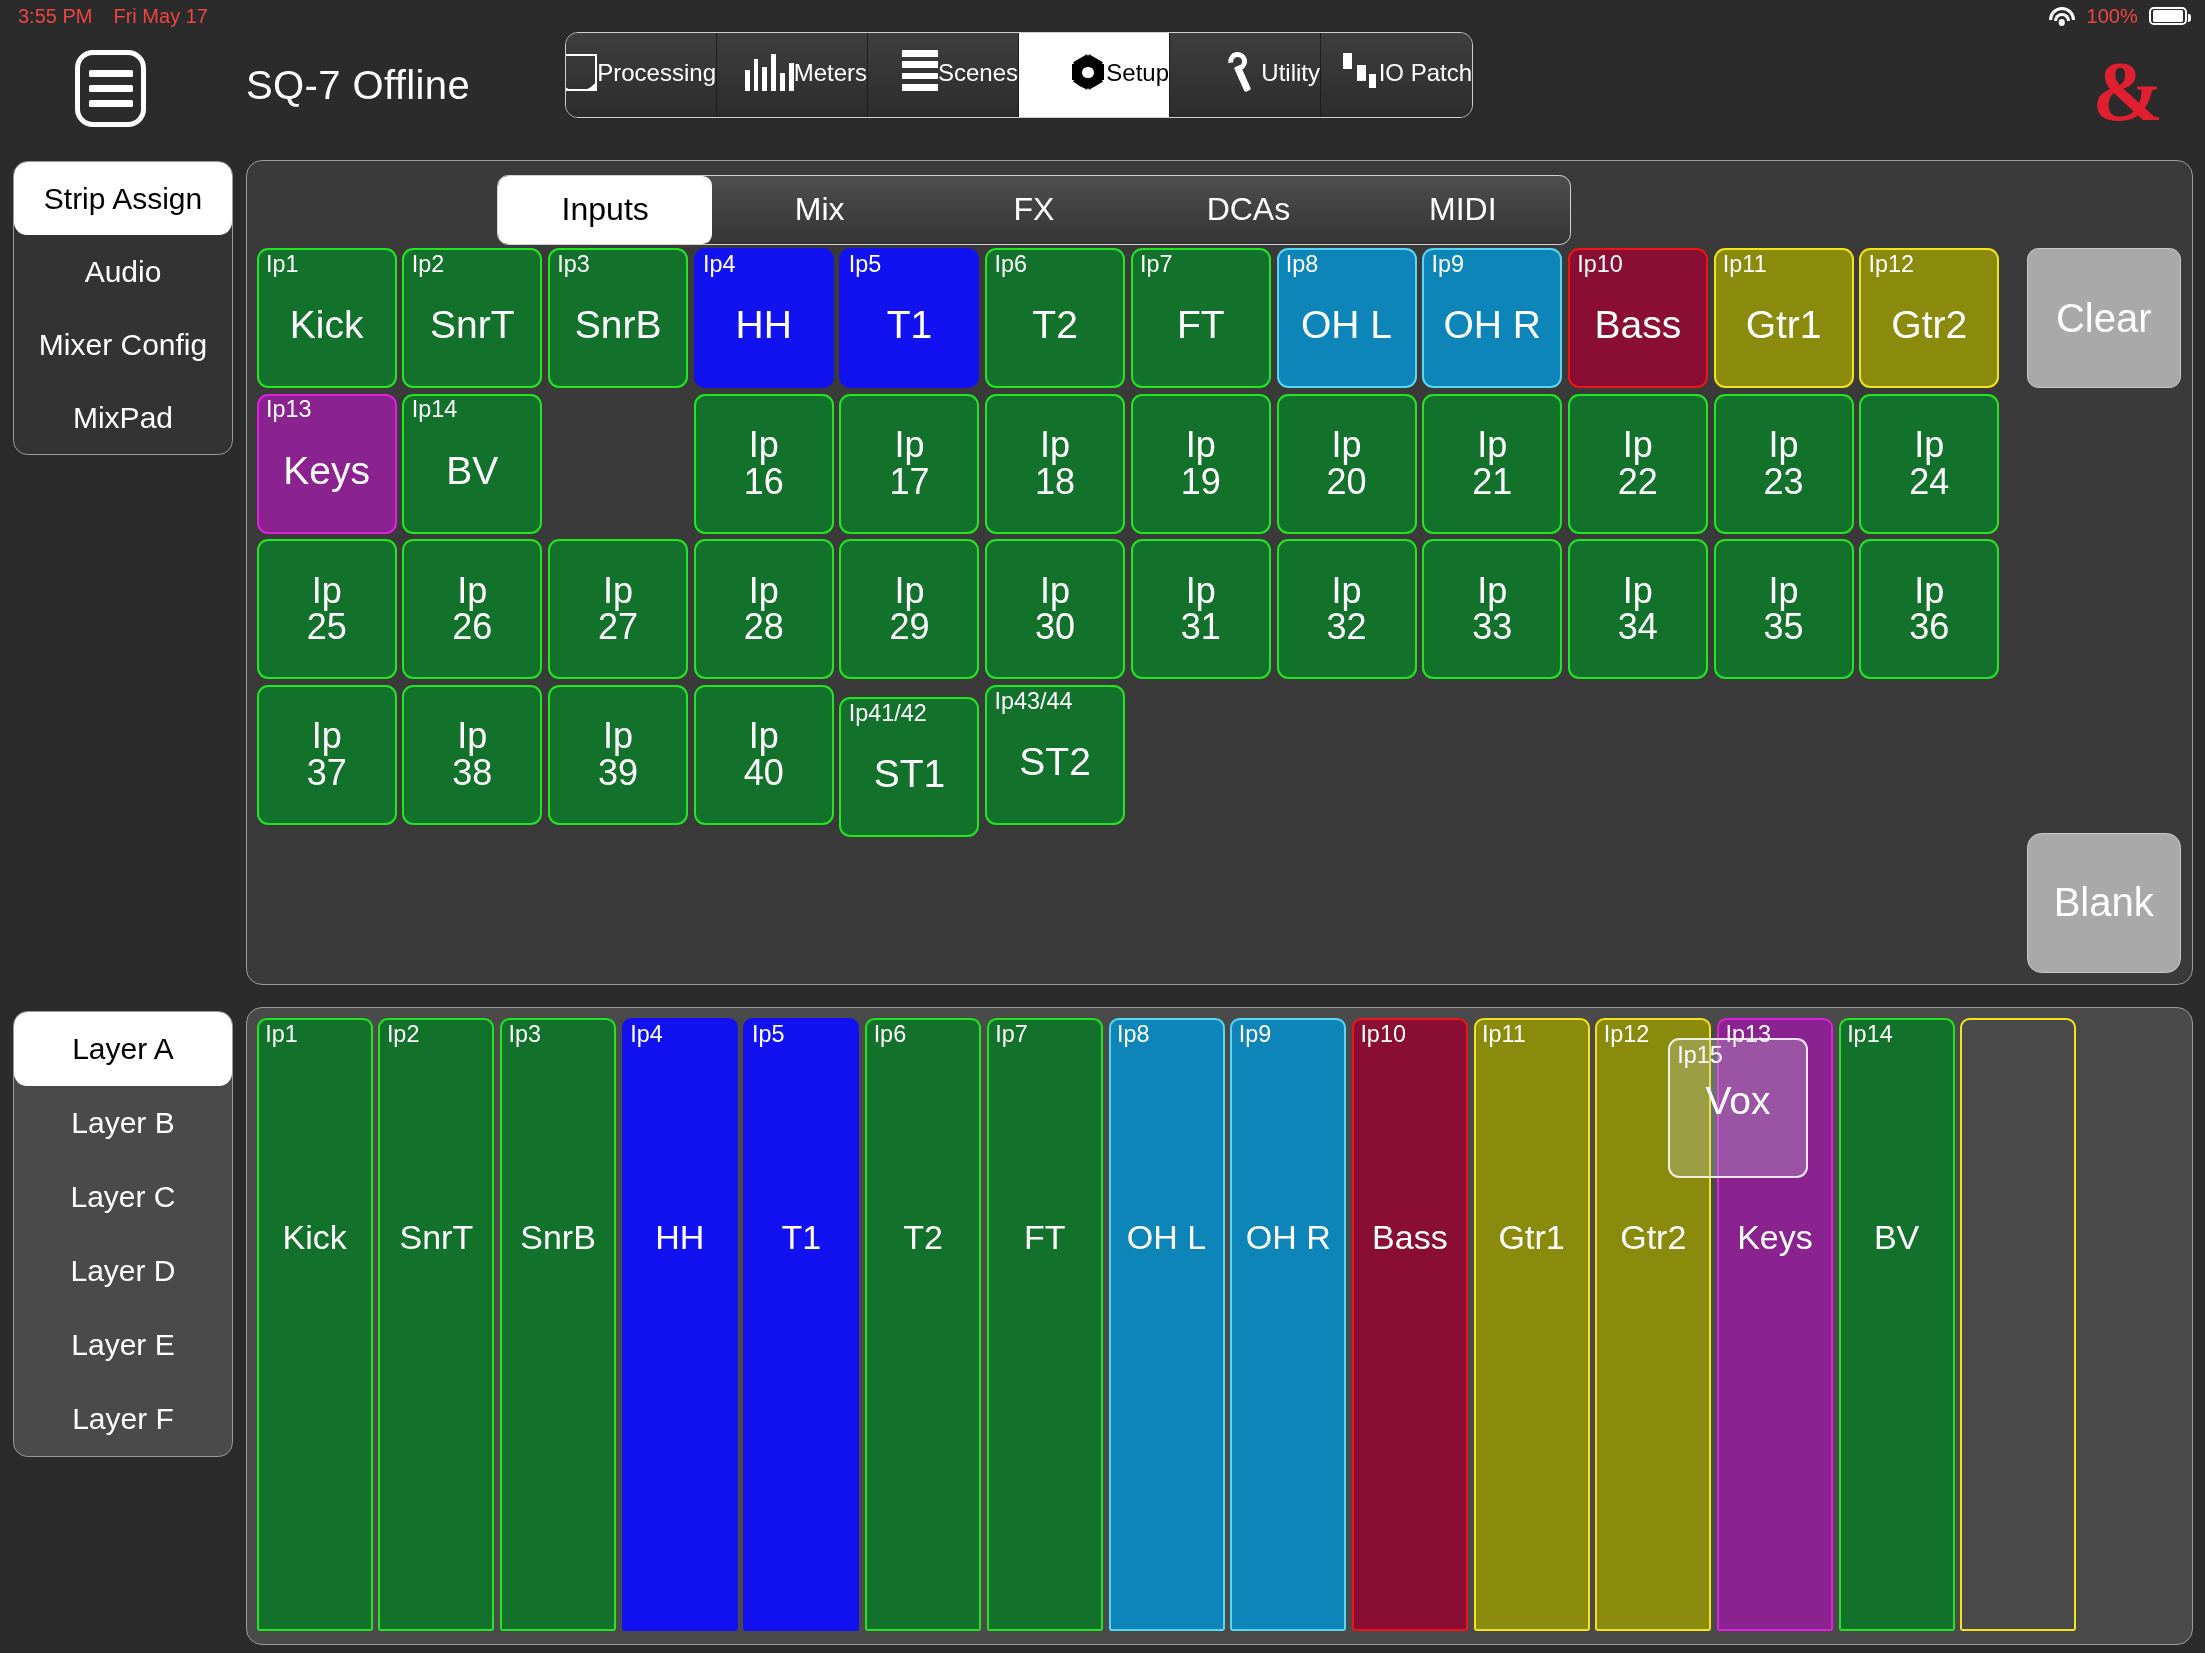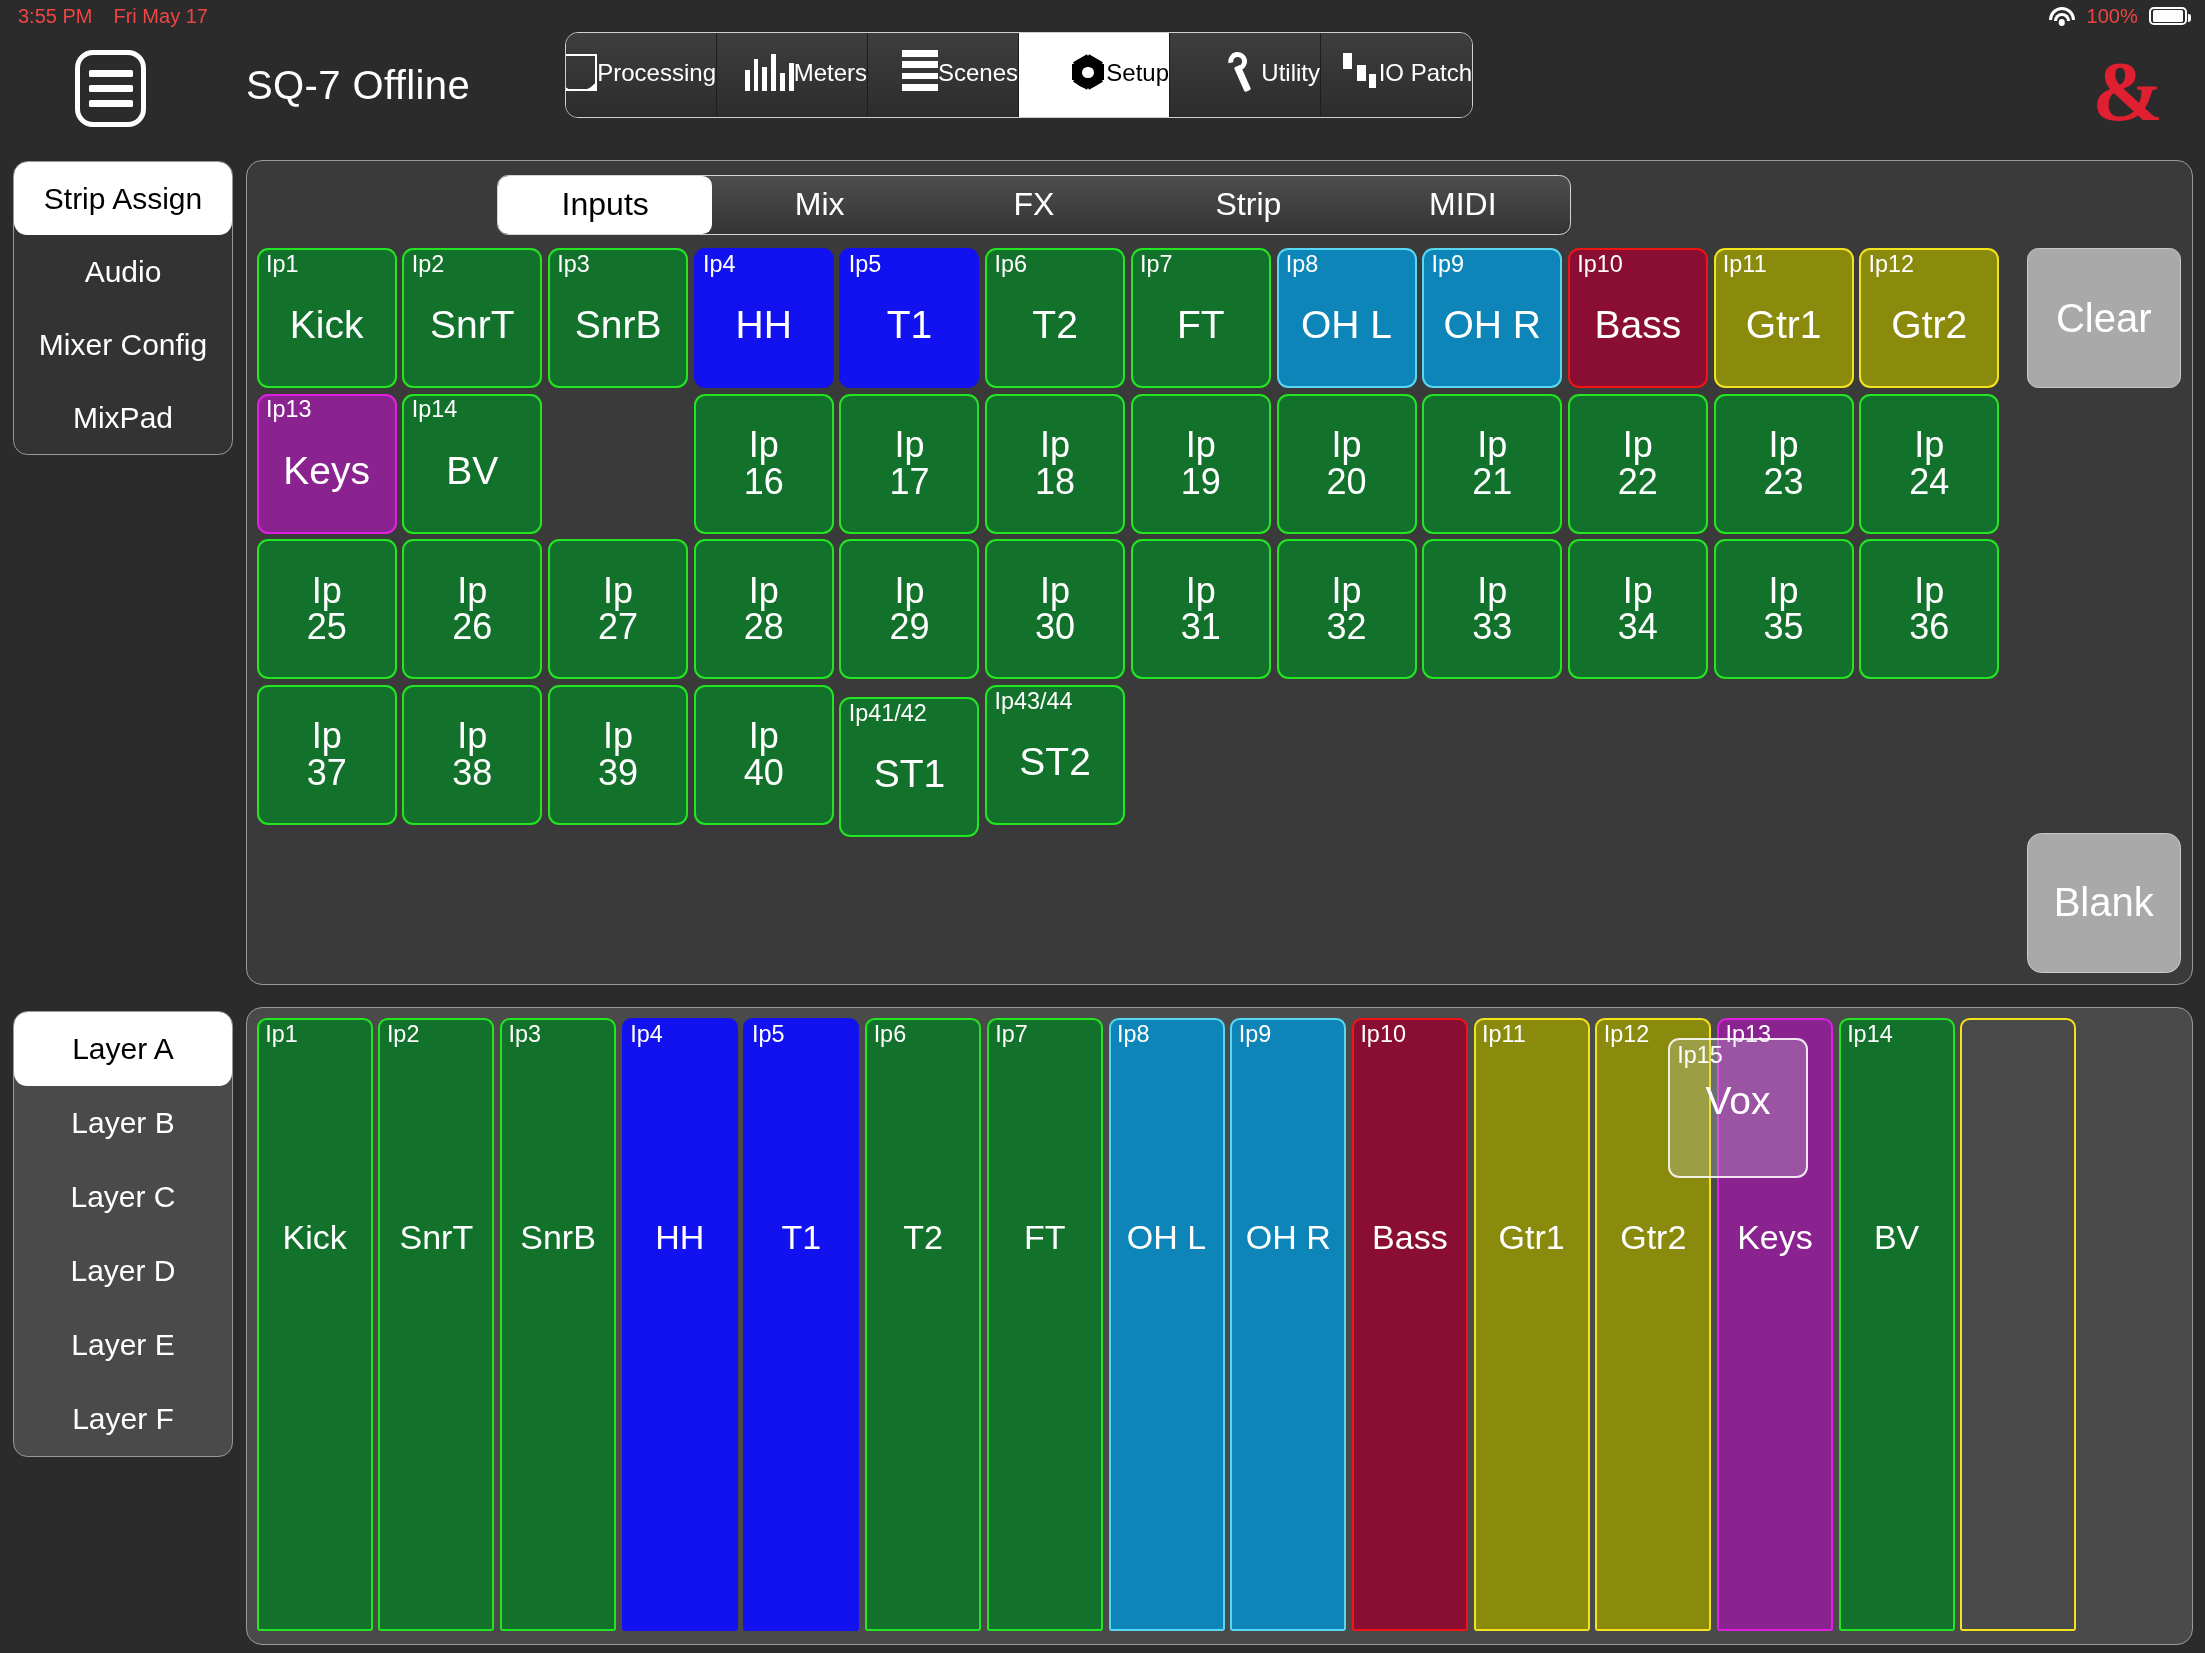--- a/index.html
+++ b/index.html
@@ -131,21 +131,21 @@
 
   
   #main-panel {
     position: absolute; left: 246px; top: 160px;
     width: 1947px; height: 825px;
     background: #3a3a3a;
     border: 1.6px solid #9a9a9a; border-radius: 16px;
   }
   #inputs-tabs {
     position: absolute; left: 250px; top: 13.7px;
-    width: 1074px; height: 60px;
+    width: 1074px; height: 70px;
     display: flex;
     background: linear-gradient(#4e4e4e, #343434);
     border: 1.6px solid #d3d3d3; border-radius: 11.3px;
     overflow: hidden;
   }
   .seg-tab {
     flex: 1; display: flex; align-items: center; justify-content: center;
     color: #ffffff; font-size: 32px;
   }
   .seg-tab.active { background: #ffffff; color: #000000; border-radius: 9.7px; }
@@ -351,21 +351,21 @@
     <div class="seg-tab active">
         <span>Inputs</span>
       </div>
     <div class="seg-tab">
         <span>Mix</span>
       </div>
     <div class="seg-tab">
         <span>FX</span>
       </div>
     <div class="seg-tab">
-        <span>Strip</span>
+        <span>DCAs</span>
       </div>
     <div class="seg-tab">
         <span>MIDI</span>
       </div>
   </div>
 
   <div id="grid">
       <div class="grid-row">
         <div class="ipbtn" style="background: rgb(18, 114, 44); border-color: rgb(34, 230, 34);">
           <span class="idx">Ip1</span>

